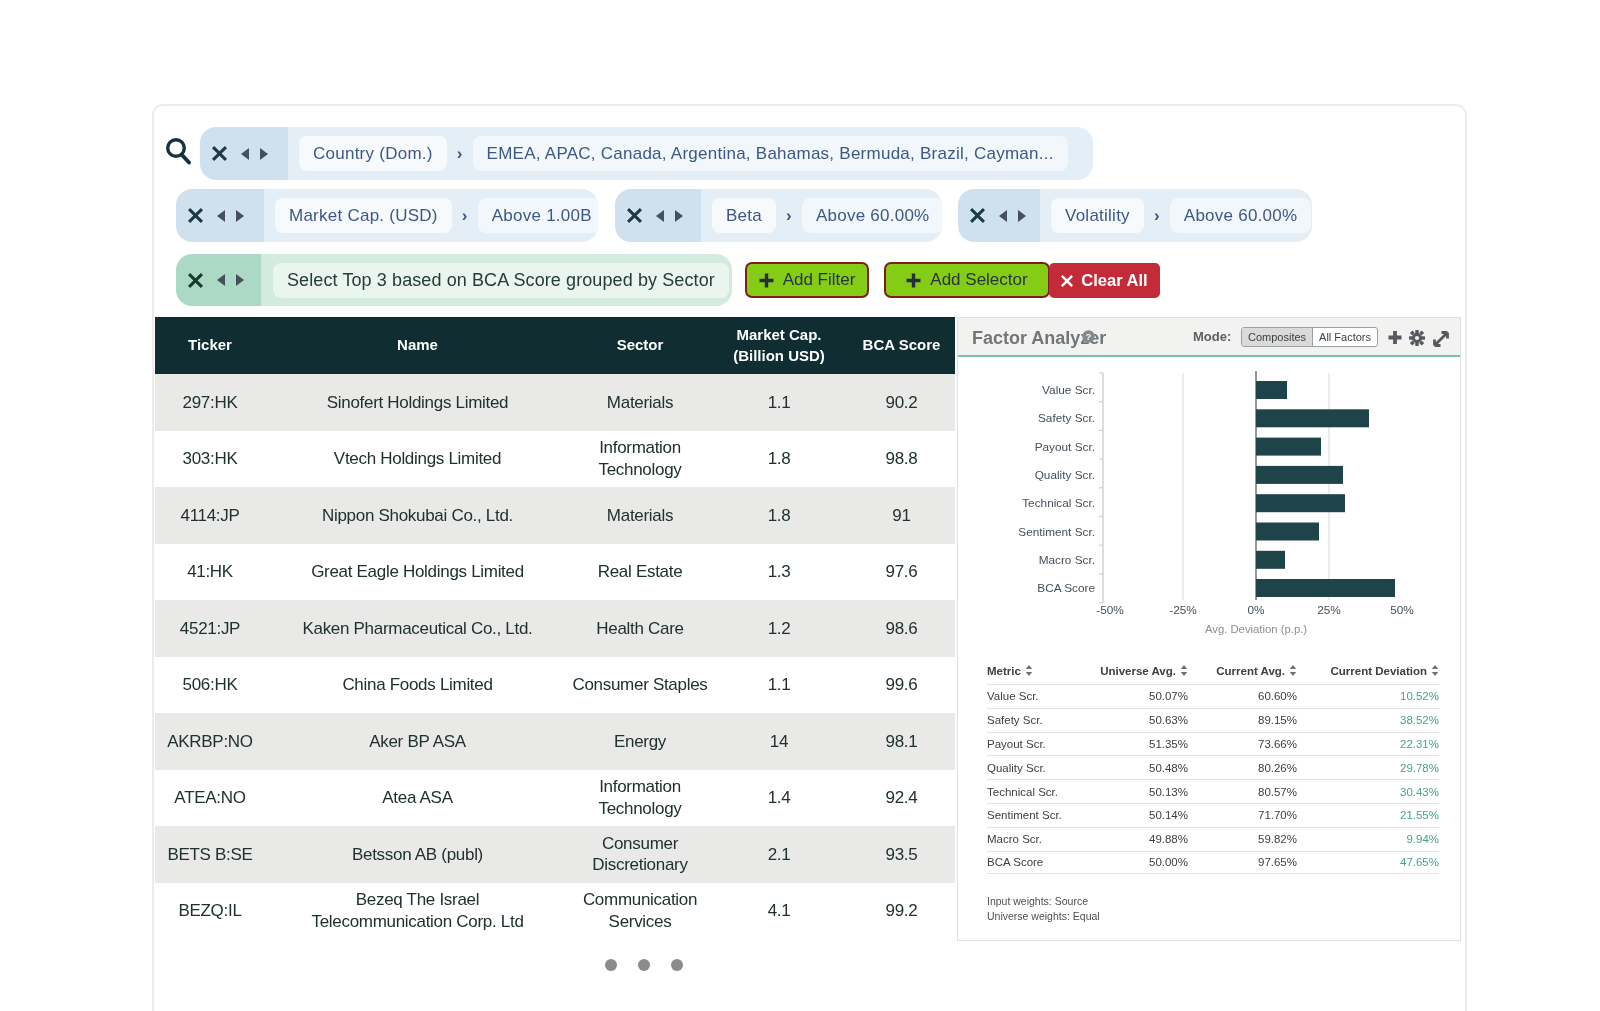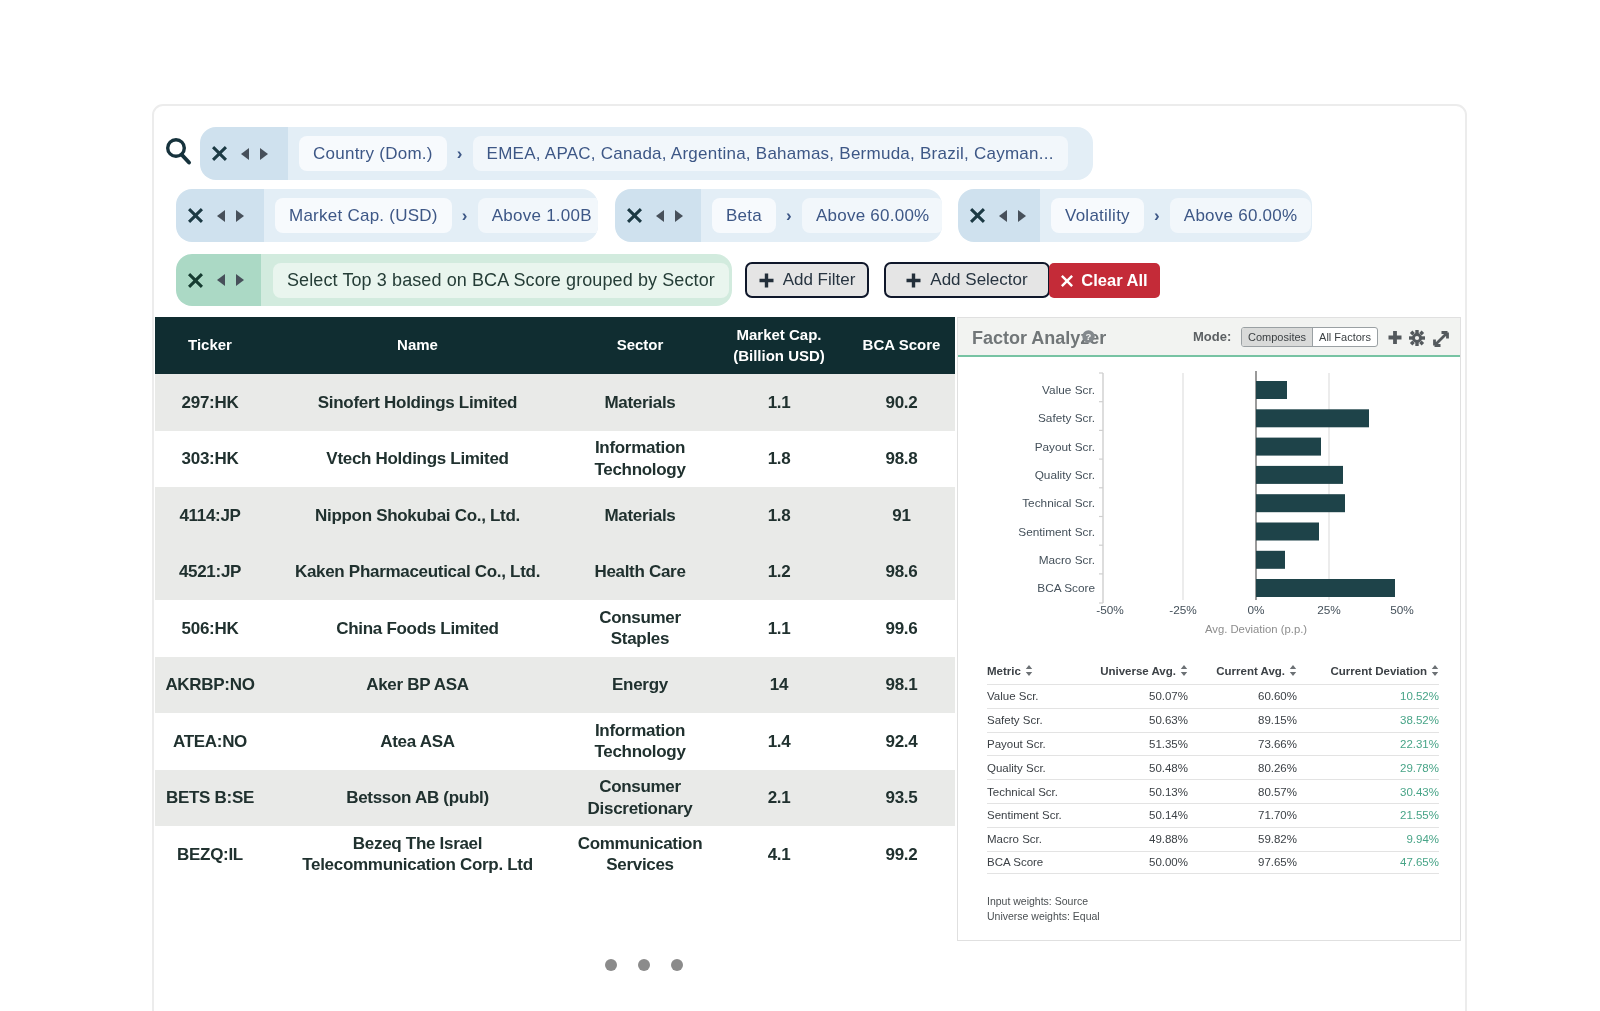--- a/index.html
+++ b/index.html
@@ -18,27 +18,27 @@
 .chip.blue .ibox{background:#f7fafd;color:#3d5786}
 .chip.blue .ibox.val{background:#f2f7fb}
 .chip.green .ibox{background:#e9f5ee;color:#253d37}
 .chiptext{font-size:17px;font-weight:500;letter-spacing:0.25px}
 .sep{color:#3d5786;font-size:17px;font-weight:700;padding:0 10px}
 
 .xicon{width:15px;height:15px;display:inline-block}
 .tri-l{width:0;height:0;border-style:solid;border-width:6.5px 8.5px 6.5px 0;border-color:transparent #47505a transparent transparent;display:inline-block}
 .tri-r{width:0;height:0;border-style:solid;border-width:6.5px 0 6.5px 8.5px;border-color:transparent transparent transparent #47505a;display:inline-block}
 
-.btn{position:absolute;display:flex;align-items:center;justify-content:center;background:#e5e5e5;border:2px solid #0f172a;border-radius:7px;color:#273440;font-size:17px;font-weight:500}
+.btn{position:absolute;display:flex;align-items:center;justify-content:center;background:#84cc16;border:2px solid #7f1d1d;border-radius:7px;color:#273440;font-size:17px;font-weight:500}
 .btn .plusicon{margin-right:9px}
 .btn-red{position:absolute;display:flex;align-items:center;justify-content:center;background:#c42b38;border-radius:5px;color:#fff;font-size:16.5px;font-weight:700}
 
 table.main{position:absolute;left:155px;top:317px;width:800px;border-collapse:collapse;table-layout:fixed}
 table.main th{background:#102d31;color:#fff;font-size:15px;font-weight:700;height:57px;text-align:center;vertical-align:middle;line-height:1.35}
-table.main td{font-size:17px;font-weight:700;color:#20312f;text-align:center;vertical-align:middle;height:56.5px;line-height:1.26;letter-spacing:-0.3px}
+table.main td{font-size:17px;font-weight:400;color:#20312f;text-align:center;vertical-align:middle;height:56.5px;line-height:1.26;letter-spacing:-0.3px}
 table.main tr.g td{background:#e9eae8}
 
 .fa{position:absolute;left:957px;top:317px;width:504px;height:624px;background:#fff;border:1px solid #e0e0e0}
 .fa-head{position:absolute;left:0;top:0;width:100%;height:39px;background:#f2f3f1;border-bottom:2px solid #77c3a3;display:flex;align-items:center}
 .fa-title{color:#717678;font-size:18px;font-weight:700}
 .mode{color:#5c6063;font-size:13px;font-weight:700}
 .seg-ctl{display:flex;border:1px solid #9aa0a3;border-radius:3px;overflow:hidden;background:#fff}
 .seg-ctl div{font-size:11px;padding:3px 6px;color:#3a3f42;font-weight:500}
 .seg-ctl .on{background:#d9dad9;border-right:1px solid #9aa0a3}
 .dev{color:#47a487}
@@ -180,20 +180,27 @@
         <td>Information Technology</td>
         <td>1.8</td>
         <td>98.8</td>
       </tr>
   <tr class="g">
         <td>4114:JP</td>
         <td>Nippon Shokubai Co., Ltd.</td>
         <td>Materials</td>
         <td>1.8</td>
         <td>91</td>
+      </tr>
+  <tr>
+        <td>41:HK</td>
+        <td>Great Eagle Holdings Limited</td>
+        <td>Real Estate</td>
+        <td>1.3</td>
+        <td>97.6</td>
       </tr>
   <tr class="g">
         <td>4521:JP</td>
         <td>Kaken Pharmaceutical Co., Ltd.</td>
         <td>Health Care</td>
         <td>1.2</td>
         <td>98.6</td>
       </tr>
   <tr>
         <td>506:HK</td>

